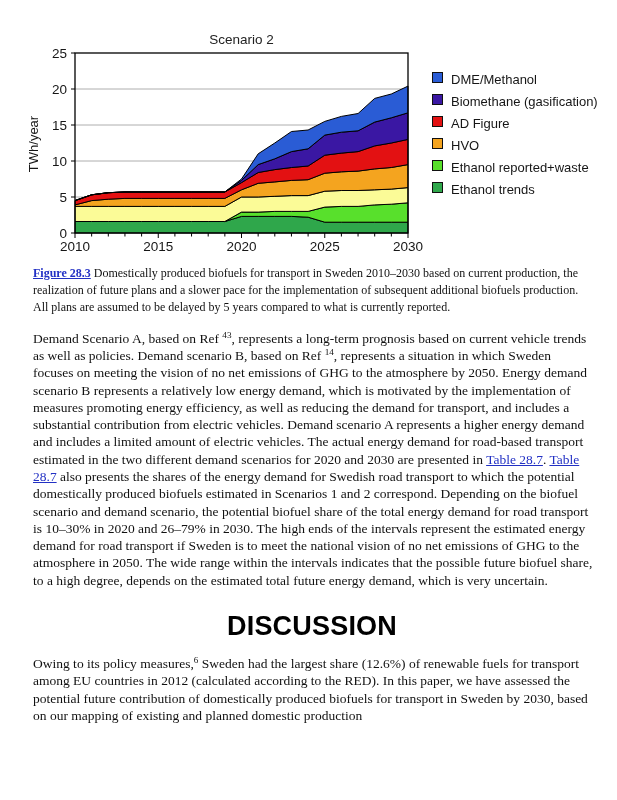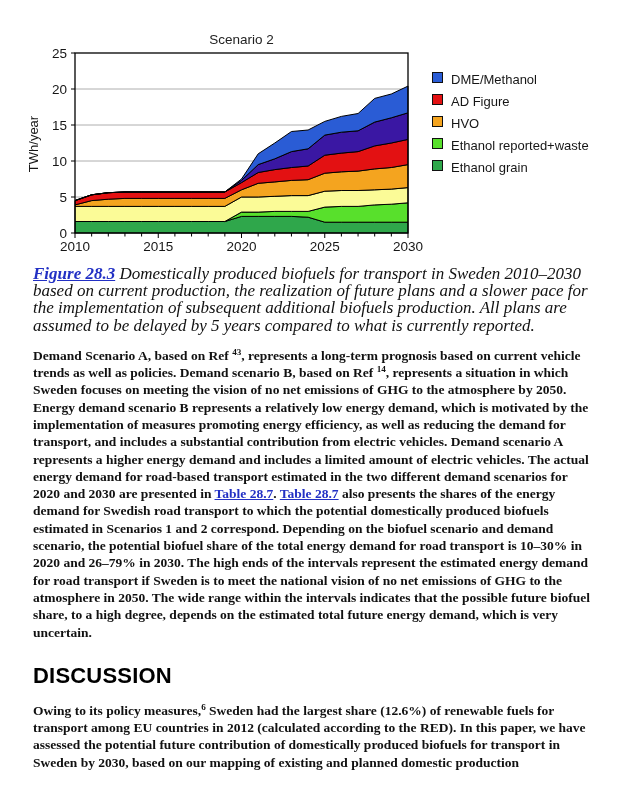--- a/index.html
+++ b/index.html
@@ -26,37 +26,38 @@
   }
   .legend-item{display:flex;margin-bottom:9px;height:13px;}
   .legend-swatch{
     width:9px;height:9px;
     border:1.5px solid #101010;
     margin-right:8px;flex:0 0 auto;
   }
   .caption{
     margin:10px 0 0 0;
     width:558px;
-    font-size:17px;line-height:17.2px;font-style:italic;
+    font-size:12px;line-height:17.2px;
   }
   .bodytext{
     margin:13px 0 0 0;
     width:560px;
-    font-size:13.5px;line-height:17.3px;font-weight:bold;
+    font-size:13.5px;line-height:17.3px;
   }
   sup{font-size:0.68em;line-height:0;}
   a.xref{color:#2230C4;text-decoration:underline;cursor:pointer;}
   a.xref.bold{font-weight:bold;}
   h2.discussion{
     margin:22px 0 0 0;
     font-family:"Liberation Sans", sans-serif;
     font-weight:bold;
-    font-size:22px;
+    font-size:27px;
     letter-spacing:0.2px;
     color:#000000;
+    text-align:center;
   }
 </style>
 </head>
 <body>
 
 <div class="page">
   <div class="content">
 
     <div class="figure">
       <svg id="chart-svg" width="590" height="247" viewBox="0 0 590 247">
@@ -112,34 +113,38 @@
           <text fill="#161616" font-family="&quot;Liberation Sans&quot;, sans-serif" x="383" y="243" text-anchor="middle" font-size="13.5">2030</text>
           <text fill="#222" font-family="&quot;Liberation Sans&quot;, sans-serif" x="216.5" y="36" text-anchor="middle" font-size="13.5">Scenario 2</text>
           <text fill="#161616" font-family="&quot;Liberation Sans&quot;, sans-serif" x="13" y="136" text-anchor="middle" font-size="13" transform="rotate(-90 13 136)">TWh/year</text>
         </svg>
       <div class="legend" id="legend">
           <div class="legend-item">
             <span class="legend-swatch" style="background: rgb(42, 92, 213);"></span>
             <span>DME/Methanol</span>
           </div>
           <div class="legend-item">
+            <span class="legend-swatch" style="background: rgb(58, 23, 163);"></span>
+            <span>Biomethane (gasification)</span>
+          </div>
+          <div class="legend-item">
             <span class="legend-swatch" style="background: rgb(227, 17, 18);"></span>
             <span>AD Figure</span>
           </div>
           <div class="legend-item">
             <span class="legend-swatch" style="background: rgb(244, 164, 31);"></span>
             <span>HVO</span>
           </div>
           <div class="legend-item">
             <span class="legend-swatch" style="background: rgb(88, 224, 44);"></span>
             <span>Ethanol reported+waste</span>
           </div>
           <div class="legend-item">
             <span class="legend-swatch" style="background: rgb(47, 167, 75);"></span>
-            <span>Ethanol grain</span>
+            <span>Ethanol trends</span>
           </div>
         </div>
     </div>
 
     <p class="caption"><a class="xref bold">Figure 28.3</a><span> Domestically produced biofuels for transport in Sweden 2010–2030 based on current production, the realization of future plans and a slower pace for the implementation of subsequent additional biofuels production. All plans are assumed to be delayed by 5 years compared to what is currently reported.</span></p>
 
     <p class="bodytext"><span>Demand Scenario A, based on Ref </span><sup>43</sup><span>, represents a long-term prognosis based on current vehicle trends as well as policies. Demand scenario B, based on Ref </span><sup>14</sup><span>, represents a situation in which Sweden focuses on meeting the vision of no net emissions of GHG to the atmosphere by 2050. Energy demand scenario B represents a relatively low energy demand, which is motivated by the implementation of measures promoting energy efficiency, as well as reducing the demand for transport, and includes a substantial contribution from electric vehicles. Demand scenario A represents a higher energy demand and includes a limited amount of electric vehicles. The actual energy demand for road-based transport estimated in the two different demand scenarios for 2020 and 2030 are presented in </span><a class="xref">Table 28.7</a><span>. </span><a class="xref">Table 28.7</a><span> also presents the shares of the energy demand for Swedish road transport to which the potential domestically produced biofuels estimated in Scenarios 1 and 2 correspond. Depending on the biofuel scenario and demand scenario, the potential biofuel share of the total energy demand for road transport is 10–30% in 2020 and 26–79% in 2030. The high ends of the intervals represent the estimated energy demand for road transport if Sweden is to meet the national vision of no net emissions of GHG to the atmosphere in 2050. The wide range within the intervals indicates that the possible future biofuel share, to a high degree, depends on the estimated total future energy demand, which is very uncertain.</span></p>
 
     <h2 class="discussion">DISCUSSION</h2>
 

